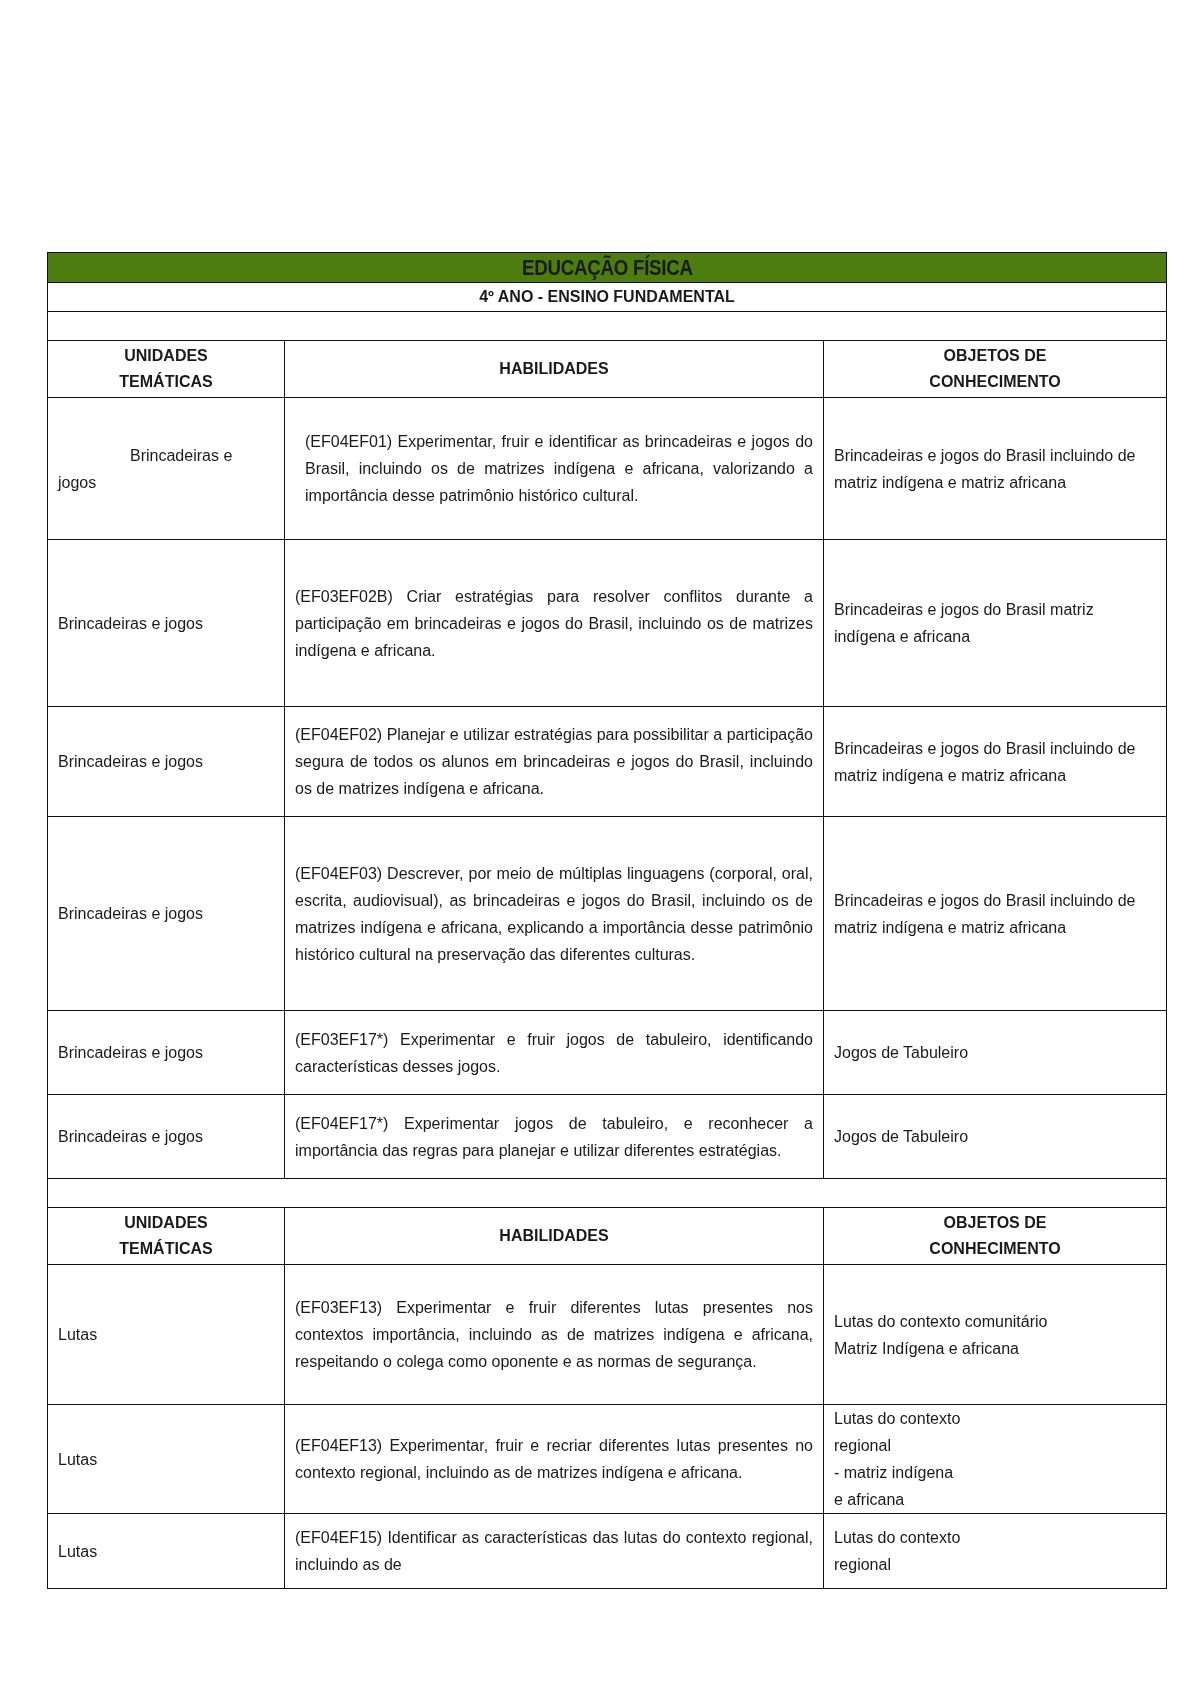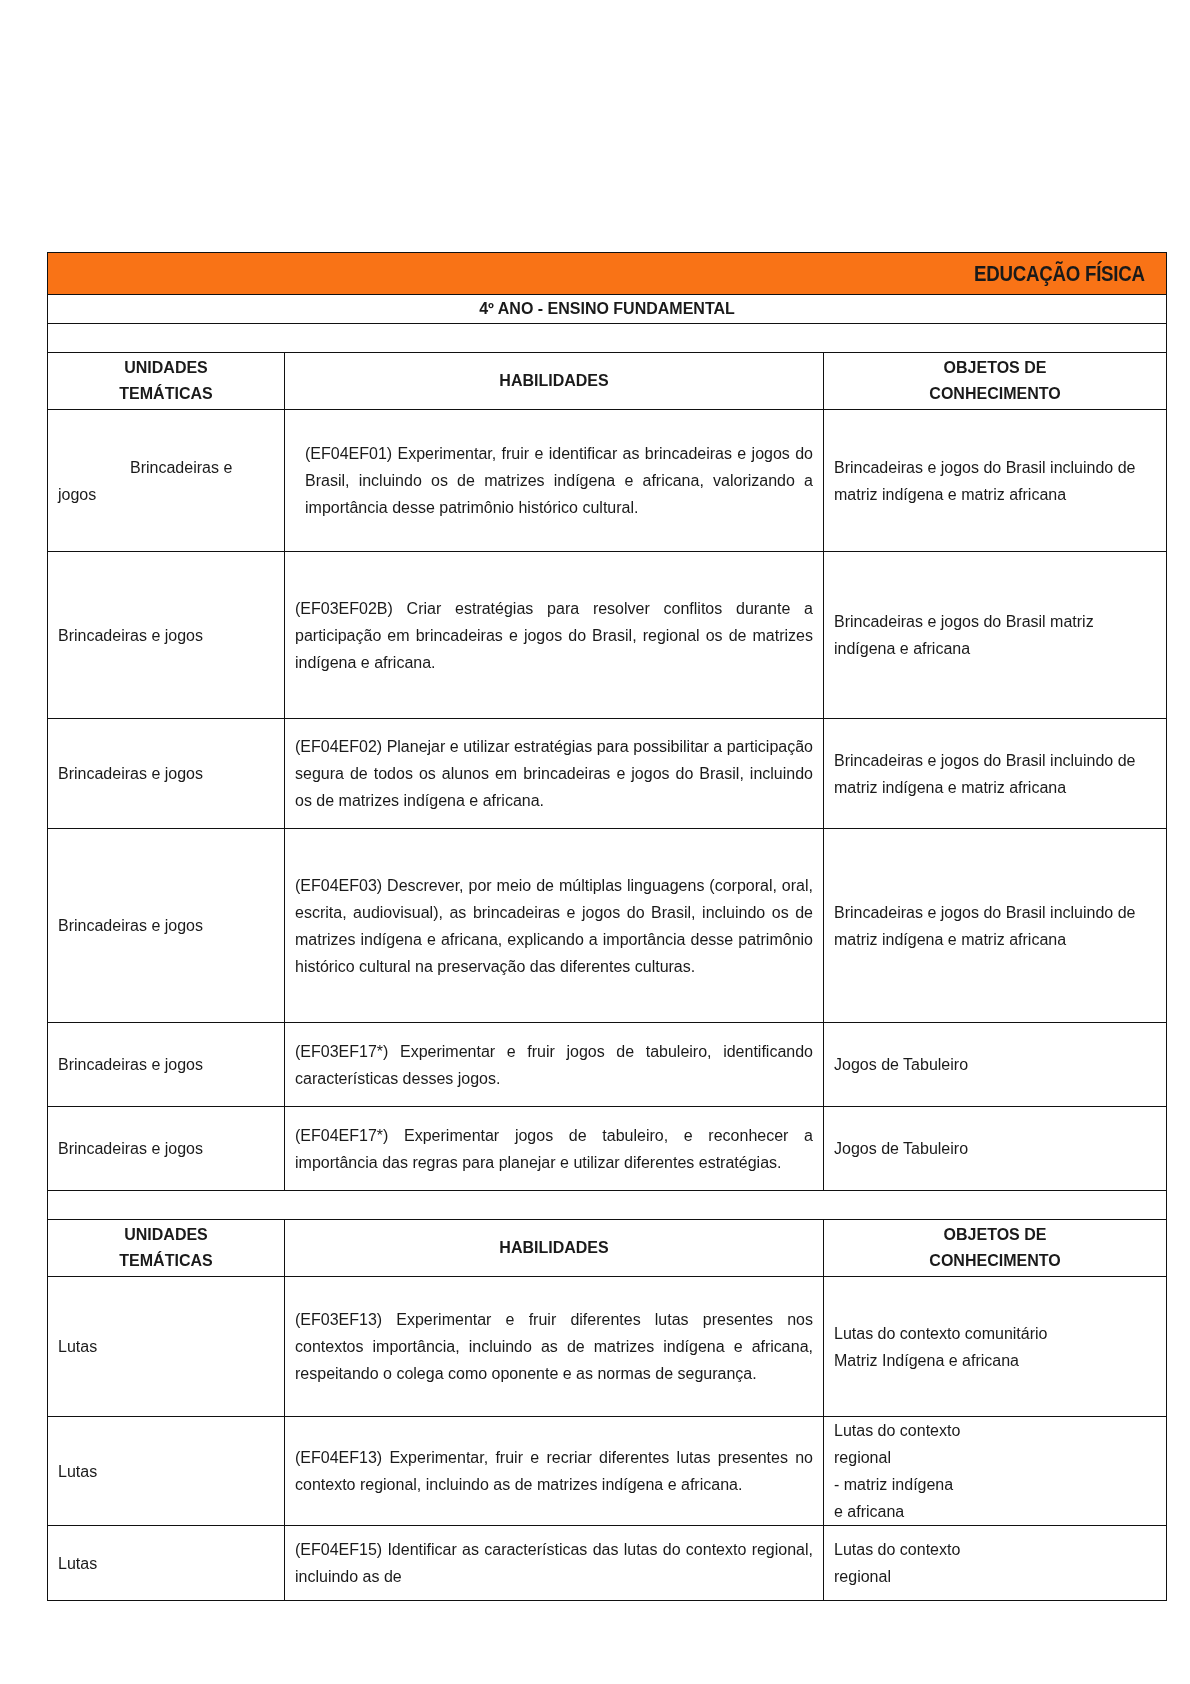--- a/index.html
+++ b/index.html
@@ -3,22 +3,22 @@
   <meta charset="utf-8">
   <style>
     html, body { margin: 0; padding: 0; background: #ffffff; }
     body { width: 1190px; height: 1684px; position: relative; overflow: hidden;
            font-family: "Liberation Sans", sans-serif; color: #1a1a1a; }
     table.doc { position: absolute; left: 47px; top: 252px; width: 1119px;
                 border-collapse: collapse; table-layout: fixed; }
     table.doc td { border: 1.5px solid #111; padding: 0 10px; vertical-align: middle;
                    font-size: 16px; line-height: 27px; }
     col.c1 { width: 237px; } col.c2 { width: 539px; } col.c3 { width: 343px; }
-    tr.band td { background: #f97316; text-align: right; font-weight: bold; font-size: 22px;
-                 height: 29px; padding: 6px; line-height: 29px; letter-spacing: -0.3px; }
+    tr.band td { background: #4d7c0f; text-align: center; font-weight: bold; font-size: 22px;
+                 height: 29px; padding: 0; line-height: 29px; letter-spacing: -0.3px; }
     tr.band td span { display: inline-block; transform: scaleX(0.85); }
     tr.sub td { text-align: center; font-weight: bold; height: 28px; padding: 0; line-height: 28px; }
     tr.blank td { height: 28px; padding: 0; }
     tr.head td { text-align: center; font-weight: bold; height: 56px; line-height: 26px; padding: 0 6px; }
     td.hab { text-align: justify; text-align-last: auto; padding: 0 10px 0 10px; margin-left: 28px; }
     td.unit { padding-left: 10px; }
     td.obj { padding-left: 9px; }
     .r1 { height: 142px; } .r2 { height: 167px; } .r3 { height: 110px; }
     .r4 { height: 194px; } .r5 { height: 84px; } .r6 { height: 84px; }
     .s1 { height: 140px; } .s2 { height: 84px; } .s3 { height: 75px; }
@@ -52,21 +52,21 @@
     </tr>
     <tr class="r1">
       <td class="unit">
           <span class="indent">Brincadeiras e jogos</span>
         </td>
       <td class="hab" style="padding-left:20px">(EF04EF01) Experimentar, fruir e identificar as brincadeiras e jogos do Brasil, incluindo os de matrizes indígena e africana, valorizando a importância desse patrimônio histórico cultural.</td>
       <td class="obj">Brincadeiras e jogos do Brasil incluindo de matriz indígena e matriz africana</td>
     </tr>
     <tr class="r2">
       <td class="unit">Brincadeiras e jogos</td>
-      <td class="hab">(EF03EF02B) Criar estratégias para resolver conflitos durante a participação em brincadeiras e jogos do Brasil, regional os de matrizes indígena e africana.</td>
+      <td class="hab">(EF03EF02B) Criar estratégias para resolver conflitos durante a participação em brincadeiras e jogos do Brasil, incluindo os de matrizes indígena e africana.</td>
       <td class="obj">Brincadeiras e jogos do Brasil matriz indígena e africana</td>
     </tr>
     <tr class="r3">
       <td class="unit">Brincadeiras e jogos</td>
       <td class="hab">(EF04EF02) Planejar e utilizar estratégias para possibilitar a participação segura de todos os alunos em brincadeiras e jogos do Brasil, incluindo os de matrizes indígena e africana.</td>
       <td class="obj">Brincadeiras e jogos do Brasil incluindo de matriz indígena e matriz africana</td>
     </tr>
     <tr class="r4">
       <td class="unit">Brincadeiras e jogos</td>
       <td class="hab">(EF04EF03) Descrever, por meio de múltiplas linguagens (corporal, oral, escrita, audiovisual), as brincadeiras e jogos do Brasil, incluindo os de matrizes indígena e africana, explicando a importância desse patrimônio histórico cultural na preservação das diferentes culturas.</td>

